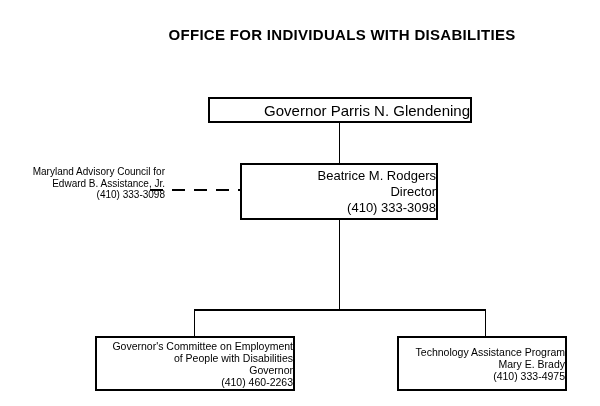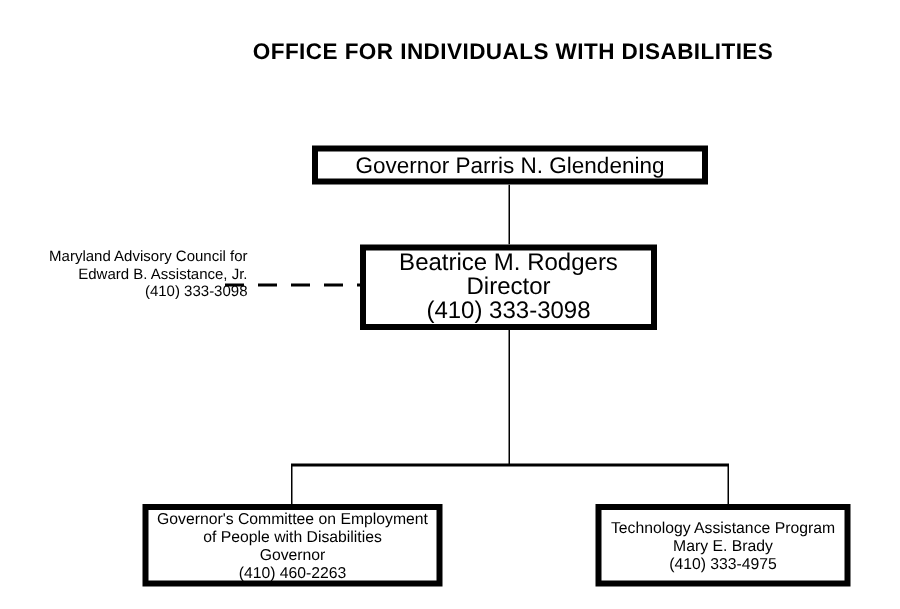--- a/index.html
+++ b/index.html
@@ -27,42 +27,42 @@
     top: 11px;
     width: 600px;
     text-align: center;
     font-size: 15px;
     font-weight: bold;
     letter-spacing: 0.3px;
     white-space: nowrap;
   }
   .box {
     position: absolute;
-    border: 4px solid #000000;
+    border: 2px solid #000000;
     background: #ffffff;
     box-sizing: border-box;
     display: flex;
     flex-direction: column;
-    align-items: center;
+    align-items: flex-end;
     justify-content: center;
     text-align: center;
   }
   .box-governor {
     left: 208px;
     top: 82px;
     width: 264px;
     height: 26px;
     font-size: 15px;
   }
   .box-director {
     left: 240px;
     top: 148px;
     width: 198px;
     height: 57px;
-    font-size: 16px;
+    font-size: 13px;
     line-height: 16px;
   }
   .box-committee {
     left: 95px;
     top: 321px;
     width: 200px;
     height: 55px;
     font-size: 10.5px;
     line-height: 12px;
   }

